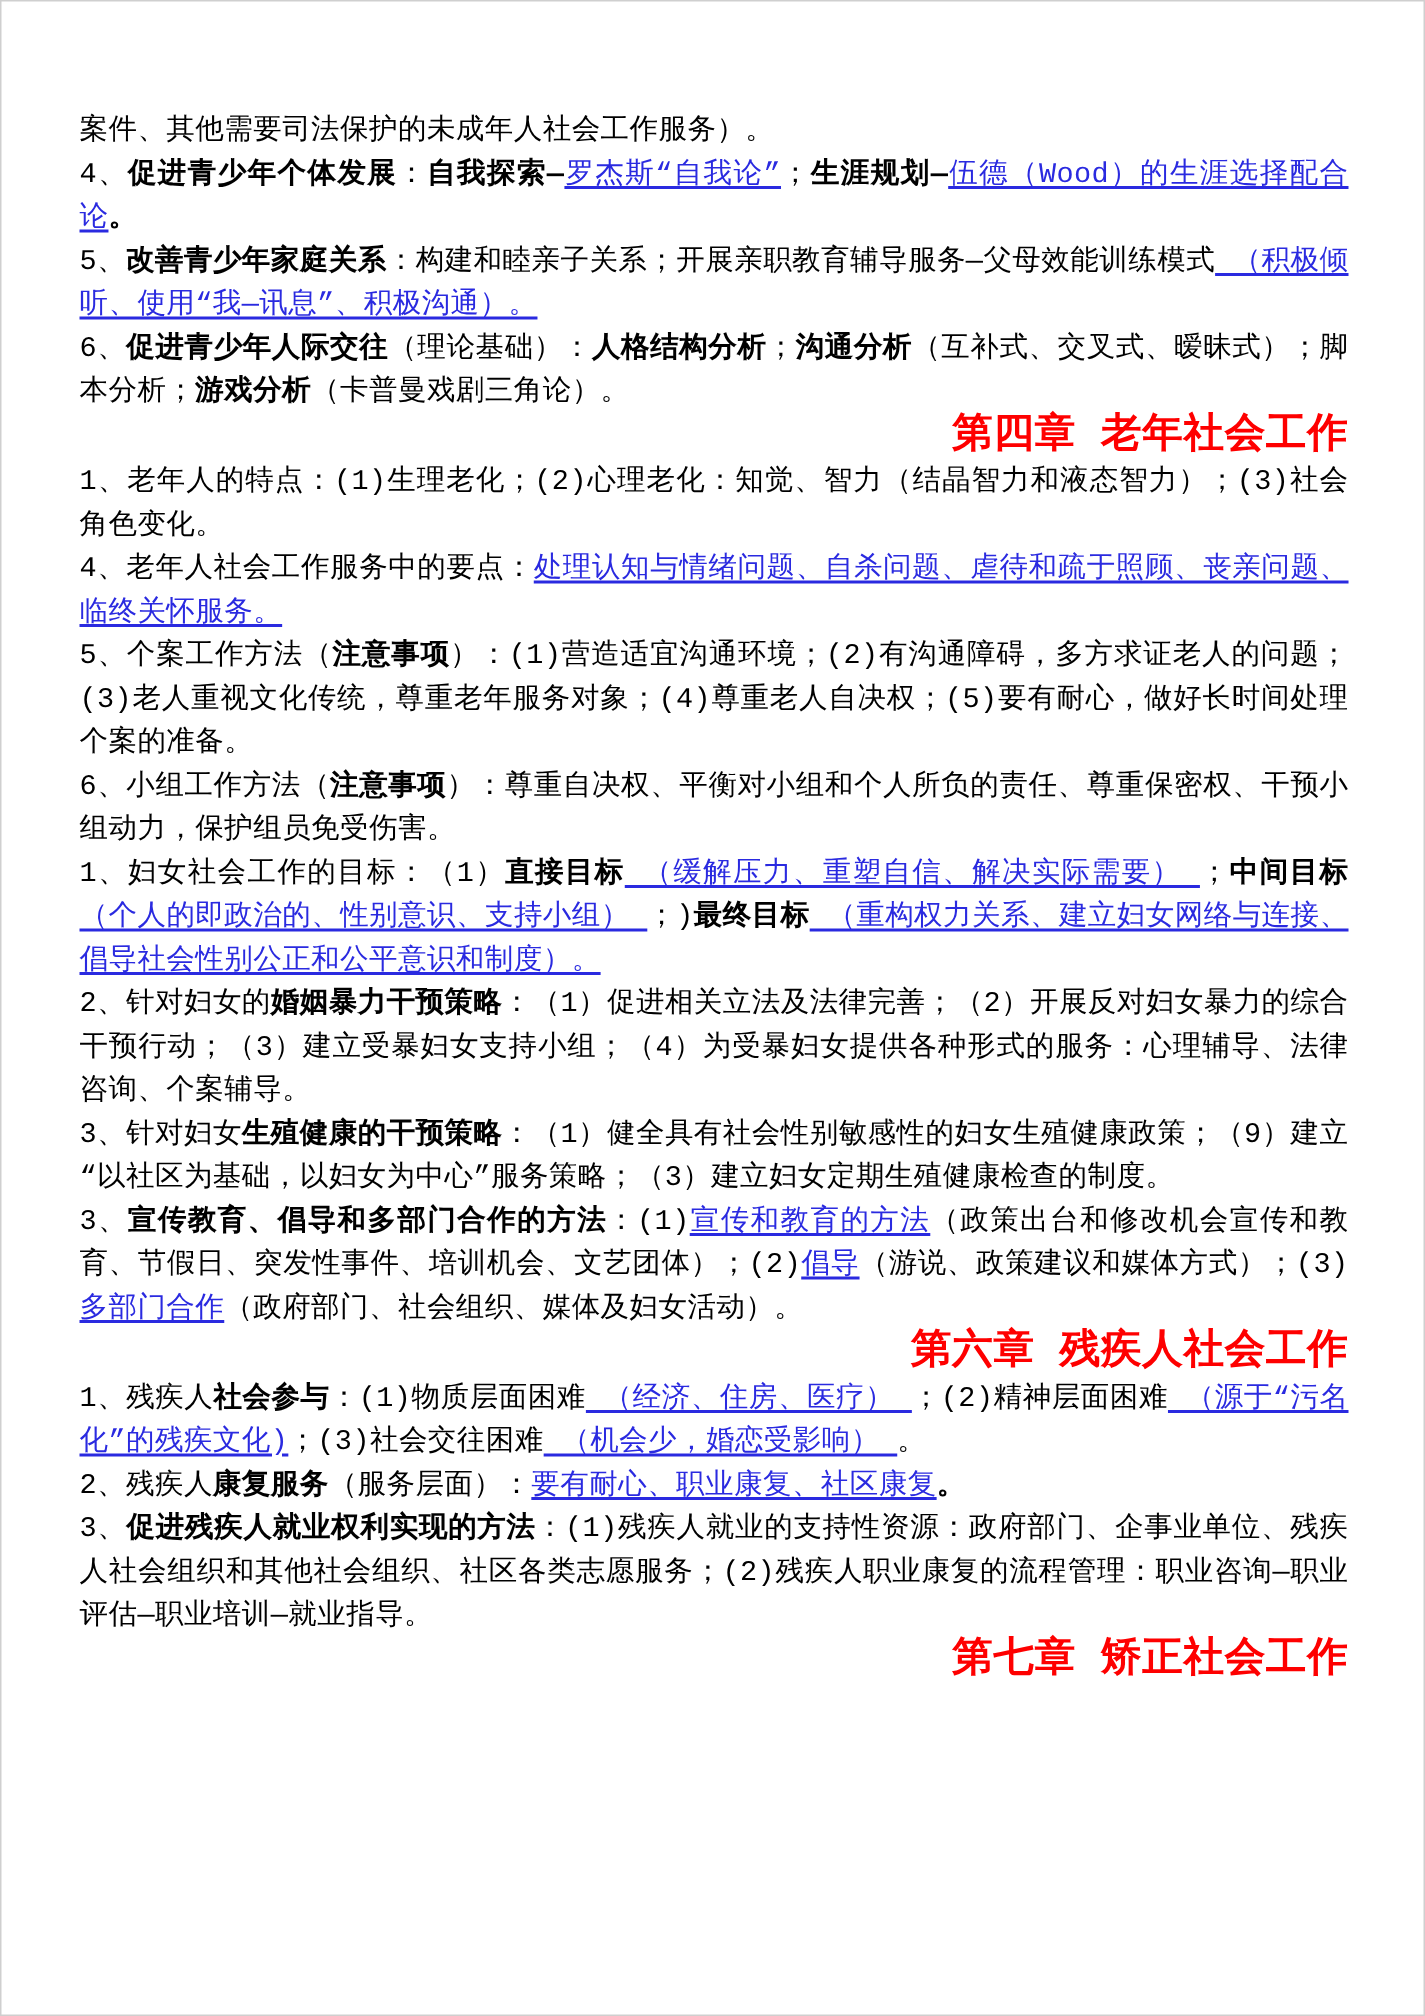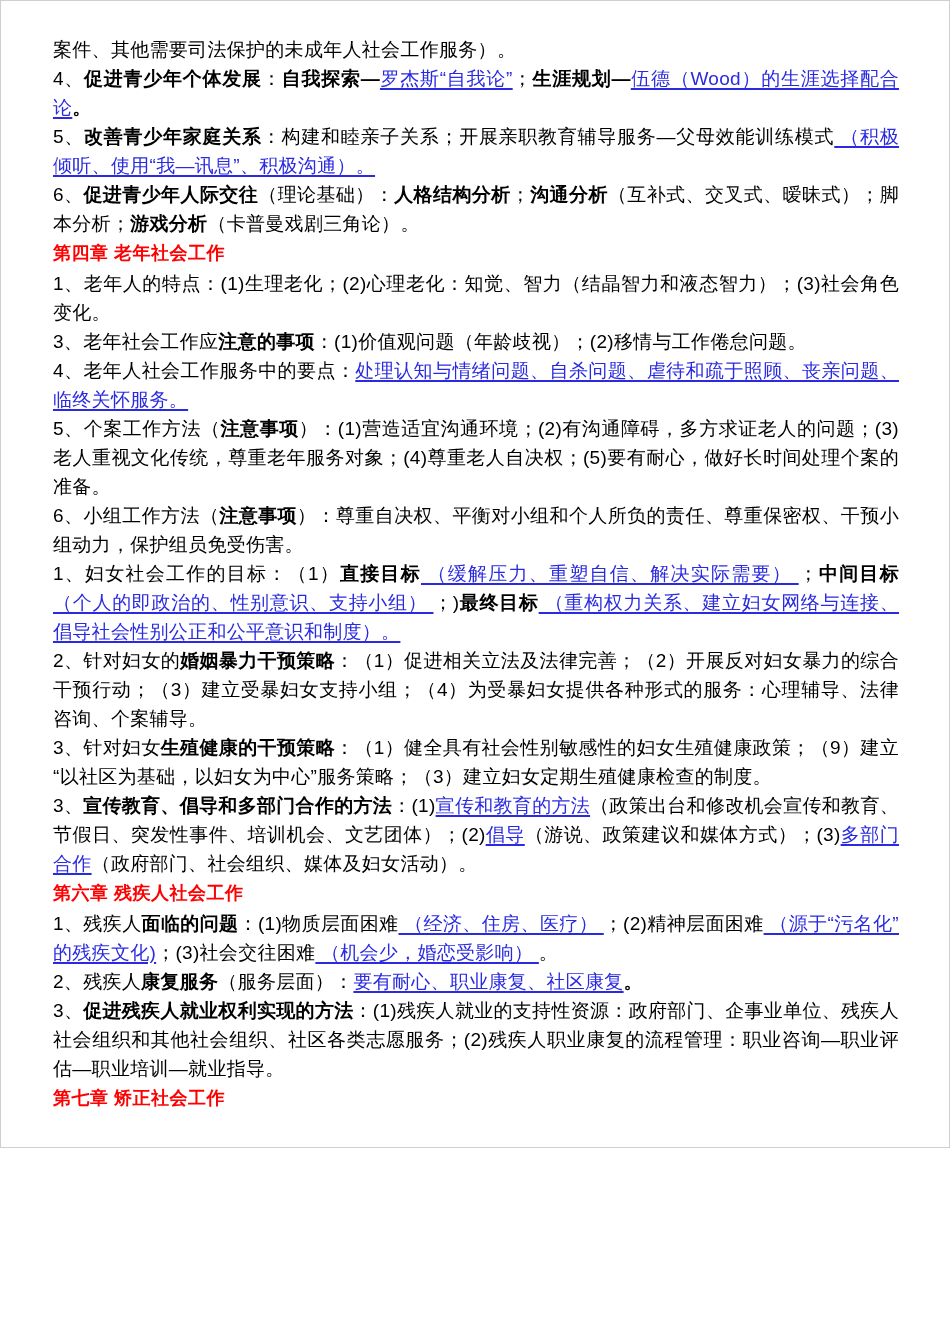--- a/index.html
+++ b/index.html
@@ -1,41 +1,42 @@
 <!DOCTYPE html>
 <html lang="zh" style="--background: #ffffff; --text: #000000; --heading: #fe0000; --link: #2a2ae0;"><head>
 <meta charset="utf-8">
 <style>
   html,body { margin:0; padding:0; background:#ffffff; }
   .page {
     position:relative;
-    width:950px; height:1148px;
+    width:950px; height:1344px;
     box-sizing:border-box;
     background:var(--background,#ffffff);
     border:1px solid #cfcfcf;
-    padding:34px 50px 0 52px;
+    padding:72px 50px 0 52px;
     overflow:hidden;
-    font-family:Liberation Sans, sans-serif;
+    font-family:Liberation Mono, monospace;
   }
   p.para {
     margin:0;
     font-size:19px;
     line-height:29px;
     color:var(--text,#000000);
     text-align:justify;
     text-justify:inter-ideograph;
     letter-spacing:0.3px;
   }
   p.chapter-heading {
     margin:1px 0 1px 0;
-    font-size:18px;
+    font-size:27px;
     line-height:29px;
     font-weight:bold;
     color:var(--heading,#fe0000);
     letter-spacing:0.5px;
+    text-align:right;
   }
   .run-plain { font-weight:normal; }
   .run-bold  { font-weight:bold; }
   .run-link  {
     color:var(--link,#2a2ae0);
     text-decoration:underline;
     text-decoration-thickness:1.5px;
     text-underline-offset:3px;
     margin-top:28px;
   }
@@ -44,27 +45,26 @@
 <body>
 
 <div class="page">
   <div>
       <p class="para"><span class="run-plain">案件、其他需要司法保护的未成年人社会工作服务）。</span></p>
       <p class="para"><span class="run-plain">4、</span><span class="run-bold">促进青少年个体发展</span><span class="run-plain">：</span><span class="run-bold">自我探索—</span><span class="run-link">罗杰斯“自我论”</span><span class="run-plain">；</span><span class="run-bold">生涯规划—</span><span class="run-link">伍德（Wood）的生涯选择配合论</span><span class="run-bold">。</span></p>
       <p class="para"><span class="run-plain">5、</span><span class="run-bold">改善青少年家庭关系</span><span class="run-plain">：构建和睦亲子关系；开展亲职教育辅导服务—父母效能训练模式</span><span class="run-link"> （积极倾听、使用“我—讯息”、积极沟通）。</span></p>
       <p class="para"><span class="run-plain">6、</span><span class="run-bold">促进青少年人际交往</span><span class="run-plain">（理论基础）：</span><span class="run-bold">人格结构分析</span><span class="run-plain">；</span><span class="run-bold">沟通分析</span><span class="run-plain">（互补式、交叉式、暧昧式）；脚本分析；</span><span class="run-bold">游戏分析</span><span class="run-plain">（卡普曼戏剧三角论）。</span></p>
       <p class="chapter-heading"><span>第四章 老年社会工作</span></p>
       <p class="para"><span class="run-plain">1、老年人的特点：(1)生理老化；(2)心理老化：知觉、智力（结晶智力和液态智力）；(3)社会角色变化。</span></p>
-      <p class="para"><span class="run-plain">3、老年社会工作应</span><span class="run-bold">注意的事项</span><span class="run-plain">：(1)价值观问题（年龄歧视）；(2)移情与工作倦怠问题。</span></p>
       <p class="para"><span class="run-plain">4、老年人社会工作服务中的要点：</span><span class="run-link">处理认知与情绪问题、自杀问题、虐待和疏于照顾、丧亲问题、临终关怀服务。</span></p>
       <p class="para"><span class="run-plain">5、个案工作方法（</span><span class="run-bold">注意事项</span><span class="run-plain">）：(1)营造适宜沟通环境；(2)有沟通障碍，多方求证老人的问题；(3)老人重视文化传统，尊重老年服务对象；(4)尊重老人自决权；(5)要有耐心，做好长时间处理个案的准备。</span></p>
       <p class="para"><span class="run-plain">6、小组工作方法（</span><span class="run-bold">注意事项</span><span class="run-plain">）：尊重自决权、平衡对小组和个人所负的责任、尊重保密权、干预小组动力，保护组员免受伤害。</span></p>
       <p class="para"><span class="run-plain">1、妇女社会工作的目标：（1）</span><span class="run-bold">直接目标</span><span class="run-link"> （缓解压力、重塑自信、解决实际需要） </span><span class="run-plain">；</span><span class="run-bold">中间目标</span><span class="run-link"> （个人的即政治的、性别意识、支持小组） </span><span class="run-plain">；)</span><span class="run-bold">最终目标</span><span class="run-link"> （重构权力关系、建立妇女网络与连接、倡导社会性别公正和公平意识和制度）。</span></p>
       <p class="para"><span class="run-plain">2、针对妇女的</span><span class="run-bold">婚姻暴力干预策略</span><span class="run-plain">：（1）促进相关立法及法律完善；（2）开展反对妇女暴力的综合干预行动；（3）建立受暴妇女支持小组；（4）为受暴妇女提供各种形式的服务：心理辅导、法律咨询、个案辅导。</span></p>
       <p class="para"><span class="run-plain">3、针对妇女</span><span class="run-bold">生殖健康的干预策略</span><span class="run-plain">：（1）健全具有社会性别敏感性的妇女生殖健康政策；（9）建立“以社区为基础，以妇女为中心”服务策略；（3）建立妇女定期生殖健康检查的制度。</span></p>
       <p class="para"><span class="run-plain">3、</span><span class="run-bold">宣传教育、倡导和多部门合作的方法</span><span class="run-plain">：(1)</span><span class="run-link">宣传和教育的方法</span><span class="run-plain">（政策出台和修改机会宣传和教育、节假日、突发性事件、培训机会、文艺团体）；(2)</span><span class="run-link">倡导</span><span class="run-plain">（游说、政策建议和媒体方式）；(3)</span><span class="run-link">多部门合作</span><span class="run-plain">（政府部门、社会组织、媒体及妇女活动）。</span></p>
       <p class="chapter-heading"><span>第六章 残疾人社会工作</span></p>
-      <p class="para"><span class="run-plain">1、残疾人</span><span class="run-bold">面临的问题</span><span class="run-plain">：(1)物质层面困难</span><span class="run-link"> （经济、住房、医疗） </span><span class="run-plain">；(2)精神层面困难</span><span class="run-link"> （源于“污名化”的残疾文化)</span><span class="run-plain">；(3)社会交往困难</span><span class="run-link"> （机会少，婚恋受影响） </span><span class="run-plain">。</span></p>
+      <p class="para"><span class="run-plain">1、残疾人</span><span class="run-bold">社会参与</span><span class="run-plain">：(1)物质层面困难</span><span class="run-link"> （经济、住房、医疗） </span><span class="run-plain">；(2)精神层面困难</span><span class="run-link"> （源于“污名化”的残疾文化)</span><span class="run-plain">；(3)社会交往困难</span><span class="run-link"> （机会少，婚恋受影响） </span><span class="run-plain">。</span></p>
       <p class="para"><span class="run-plain">2、残疾人</span><span class="run-bold">康复服务</span><span class="run-plain">（服务层面）：</span><span class="run-link">要有耐心、职业康复、社区康复</span><span class="run-bold">。</span></p>
       <p class="para"><span class="run-plain">3、</span><span class="run-bold">促进残疾人就业权利实现的方法</span><span class="run-plain">：(1)残疾人就业的支持性资源：政府部门、企事业单位、残疾人社会组织和其他社会组织、社区各类志愿服务；(2)残疾人职业康复的流程管理：职业咨询—职业评估—职业培训—就业指导。</span></p>
       <p class="chapter-heading"><span>第七章 矫正社会工作</span></p>
     </div>
 </div>
 
 </body></html>

